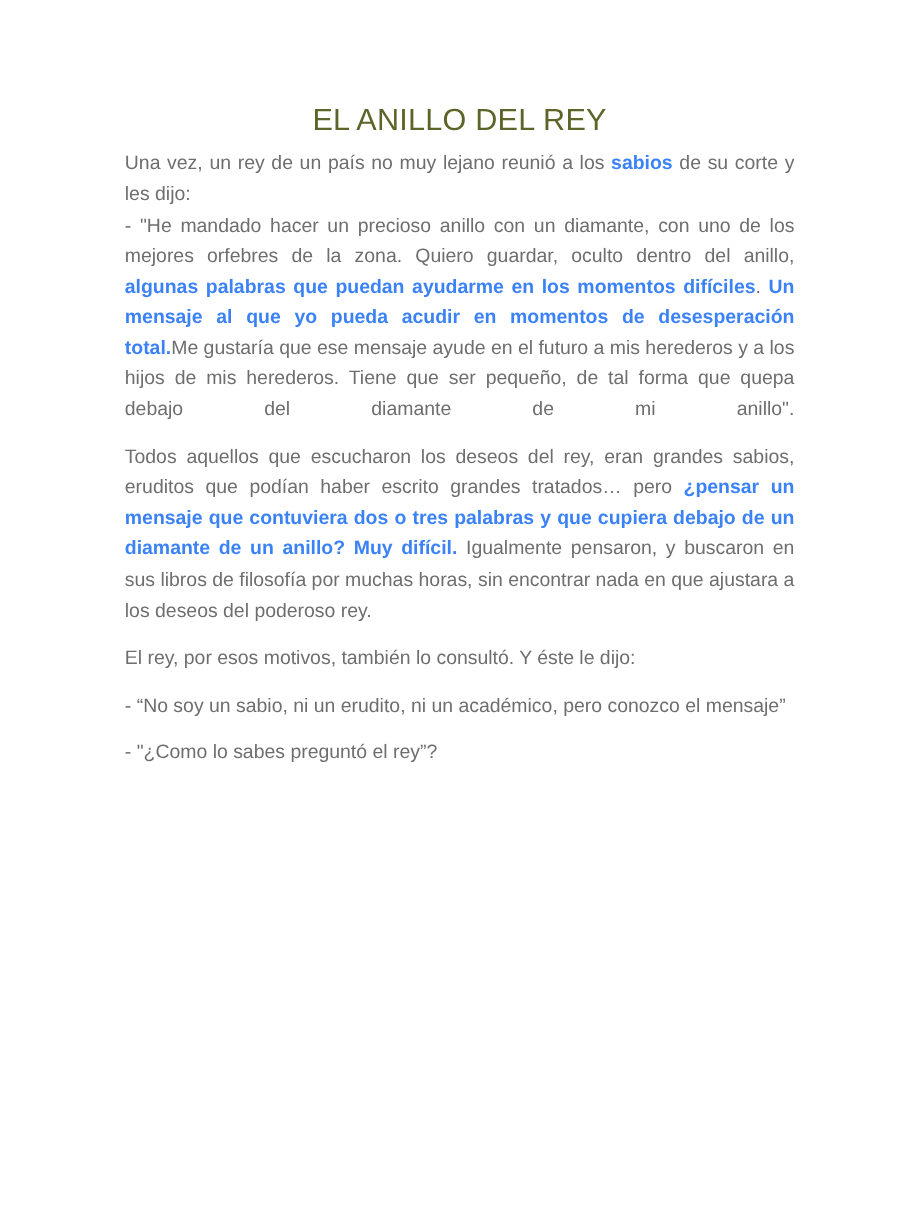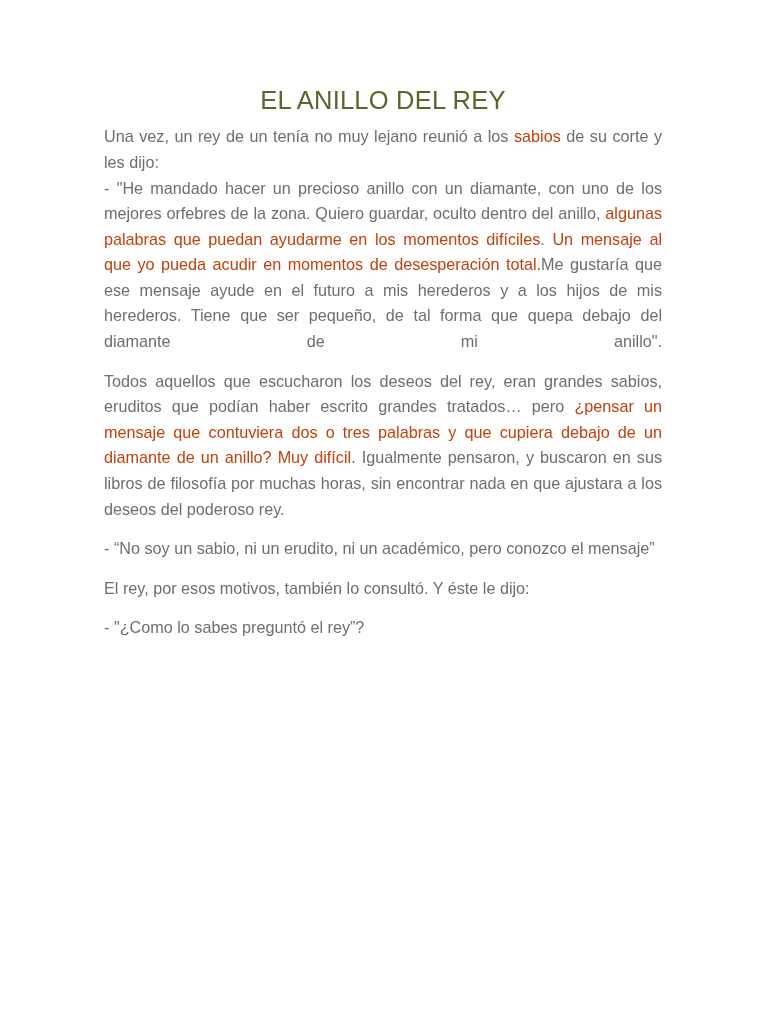--- a/index.html
+++ b/index.html
@@ -45,44 +45,44 @@
     -webkit-hyphens: none;
     hyphens: none;
   }
   p.para.gap {
     margin-top: 14px;
   }
   p.para.tight {
     margin-top: 0;
   }
   b, .b {
-    font-weight: normal;
-    color: #c2410c;
+    font-weight: bold;
+    color: #3b82f6;
   }
   
   .force-justify-last {
     text-align-last: justify;
   }
   .nowrap-tail { white-space: nowrap; }
 </style>
 </head>
 <body>
 
 <div class="page">
   <div class="doc-body">
 
     <h1 class="doc-title"><span>EL ANILLO DEL REY</span></h1>
 
-    <p class="para tight"><span>Una vez, un rey de un tenía no muy lejano reunió a los </span><b class="b">sabios</b><span> de su corte y les dijo:</span></p>
+    <p class="para tight"><span>Una vez, un rey de un país no muy lejano reunió a los </span><b class="b">sabios</b><span> de su corte y les dijo:</span></p>
 
     <p class="para tight force-justify-last"><span>- "He mandado hacer un precioso anillo con un diamante, con uno de los mejores orfebres de la zona. Quiero guardar, oculto dentro del anillo, </span><b class="b">algunas palabras que puedan ayudarme en los momentos difíciles</b><span>.</span><b class="b"> Un mensaje al que yo pueda acudir en momentos de desesperación total.</b><span>Me gustaría que ese mensaje ayude en el futuro a mis herederos y a los hijos de mis herederos. Tiene que ser pequeño, de tal forma que quepa debajo del diamante de mi</span> <span class="nowrap-tail">anillo".</span></p>
 
     <p class="para gap"><span>Todos aquellos que escucharon los deseos del rey, eran grandes sabios, eruditos que podían haber escrito grandes tratados… pero </span><b class="b">¿pensar un mensaje que contuviera dos o tres palabras y que cupiera debajo de un diamante de un anillo? Muy difícil.</b><span> Igualmente pensaron, y buscaron en sus libros de filosofía por muchas horas, sin encontrar nada en que ajustara a los deseos del poderoso rey.</span></p>
 
 
+    <p class="para gap">El rey, por esos motivos, también lo consultó. Y éste le dijo:</p>
+
     <p class="para gap">- “No soy un sabio, ni un erudito, ni un académico, pero conozco el mensaje”</p>
-
-    <p class="para gap">El rey, por esos motivos, también lo consultó. Y éste le dijo:</p>
 
     <p class="para gap">- "¿Como lo sabes preguntó el rey”?</p>
 
   </div>
 </div>
 
 </body></html>

